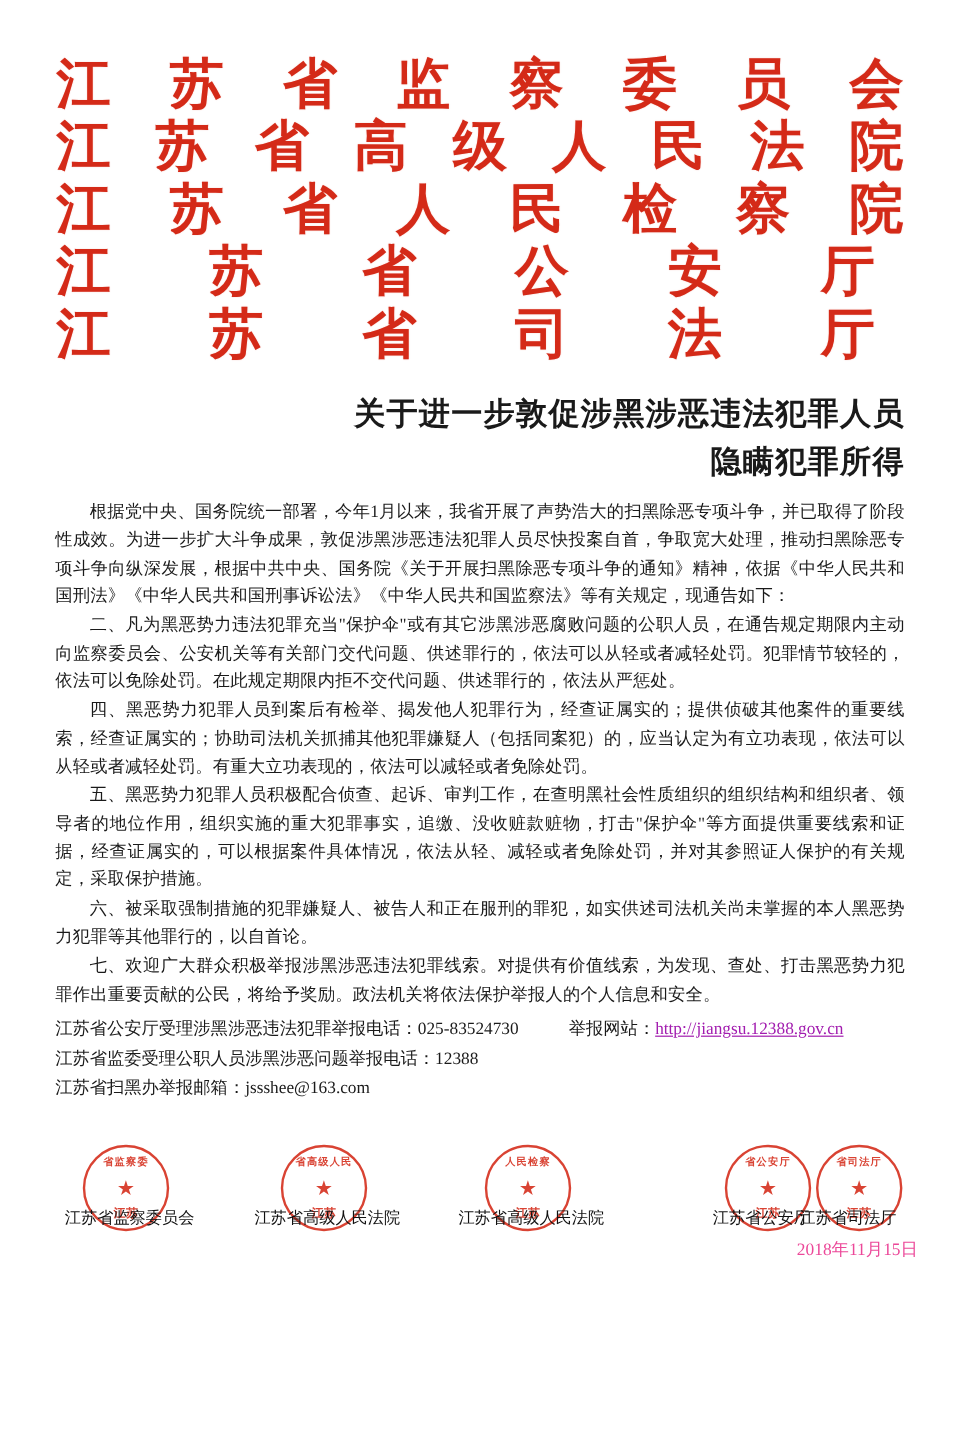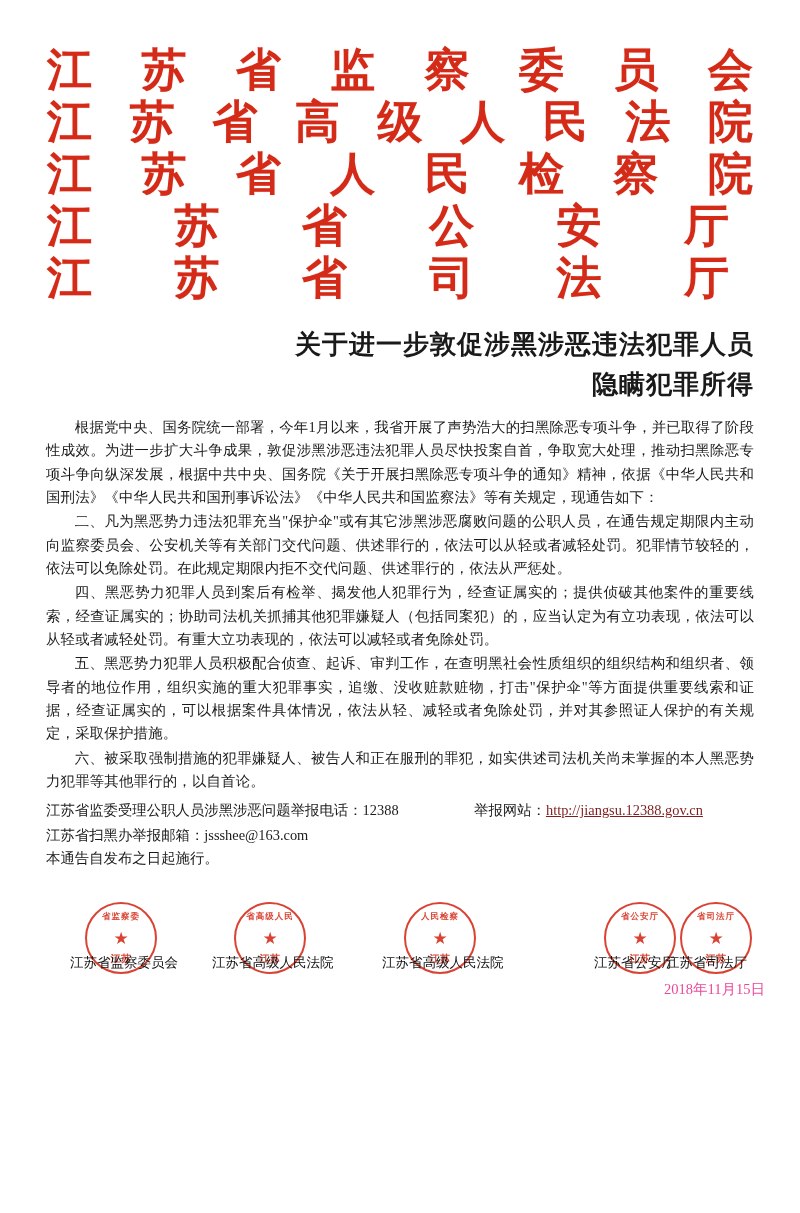--- a/index.html
+++ b/index.html
@@ -73,21 +73,21 @@
   
   .contact-block {
     display: flex;
     margin-top: 5px;
     font-size: 14.4px;
     line-height: 1.72;
   }
   .contact-left { width: 420px; }
   .contact-right { flex: 1; padding-left: 8px; }
   .contact-line { white-space: nowrap; }
-  .contact-line .url { color: #7f1d1d; text-decoration: underline; }
+  .contact-line .url { color: #a21caf; text-decoration: underline; }
   .effective-line { margin-top: 1px; font-size: 14.4px; }
 
   
   .seals {
     position: relative;
     margin-top: 30px;
     height: 120px;
   }
   .seal-group {
     position: absolute;
@@ -194,38 +194,39 @@
     <span class="t-line">关于进一步敦促涉黑涉恶违法犯罪人员</span>
     <span class="t-line">隐瞒犯罪所得</span>
   </div>
 
   <div class="body-text">
     <p>根据党中央、国务院统一部署，今年1月以来，我省开展了声势浩大的扫黑除恶专项斗争，并已取得了阶段性成效。为进一步扩大斗争成果，敦促涉黑涉恶违法犯罪人员尽快投案自首，争取宽大处理，推动扫黑除恶专项斗争向纵深发展，根据中共中央、国务院《关于开展扫黑除恶专项斗争的通知》精神，依据《中华人民共和国刑法》《中华人民共和国刑事诉讼法》《中华人民共和国监察法》等有关规定，现通告如下：</p>
     <p>二、凡为黑恶势力违法犯罪充当"保护伞"或有其它涉黑涉恶腐败问题的公职人员，在通告规定期限内主动向监察委员会、公安机关等有关部门交代问题、供述罪行的，依法可以从轻或者减轻处罚。犯罪情节较轻的，依法可以免除处罚。在此规定期限内拒不交代问题、供述罪行的，依法从严惩处。</p>
     <p>四、黑恶势力犯罪人员到案后有检举、揭发他人犯罪行为，经查证属实的；提供侦破其他案件的重要线索，经查证属实的；协助司法机关抓捕其他犯罪嫌疑人（包括同案犯）的，应当认定为有立功表现，依法可以从轻或者减轻处罚。有重大立功表现的，依法可以减轻或者免除处罚。</p>
     <p>五、黑恶势力犯罪人员积极配合侦查、起诉、审判工作，在查明黑社会性质组织的组织结构和组织者、领导者的地位作用，组织实施的重大犯罪事实，追缴、没收赃款赃物，打击"保护伞"等方面提供重要线索和证据，经查证属实的，可以根据案件具体情况，依法从轻、减轻或者免除处罚，并对其参照证人保护的有关规定，采取保护措施。</p>
     <p>六、被采取强制措施的犯罪嫌疑人、被告人和正在服刑的罪犯，如实供述司法机关尚未掌握的本人黑恶势力犯罪等其他罪行的，以自首论。</p>
+    <p>七、欢迎广大群众积极举报涉黑涉恶违法犯罪线索。对提供有价值线索，为发现、查处、打击黑恶势力犯罪作出重要贡献的公民，将给予奖励。政法机关将依法保护举报人的个人信息和安全。</p>
   </div>
 
   <div class="contact-block">
     <div class="contact-left">
+      <div class="contact-line">江苏省公安厅受理涉黑涉恶违法犯罪举报电话：025-83524730</div>
       <div class="contact-line">江苏省监委受理公职人员涉黑涉恶问题举报电话：12388</div>
       <div class="contact-line">江苏省扫黑办举报邮箱：jssshee@163.com</div>
     </div>
     <div class="contact-right">
       <div class="contact-line">
         <span>举报网站：</span><span class="url">http://jiangsu.12388.gov.cn</span>
       </div>
     </div>
   </div>
-  <div class="effective-line">本通告自发布之日起施行。</div>
 
   <div class="seals">
 
-    <div class="seal-group" style="left: 24px; top: 56px;">
+    <div class="seal-group" style="left: 8px; top: 56px;">
       <div class="seal-stamp" style="left: 15px; top: -52px;">
         <div class="arc-top">省监察委</div>
         <div class="inner-star">★</div>
         <div class="arc-bottom">江苏</div>
       </div>
       <div class="seal-label">江苏省监察委员会</div>
     </div>
 
     <div class="seal-group" style="left: 166px; top: 56px;">
       <div class="seal-stamp" style="left: 22px; top: -52px;">

